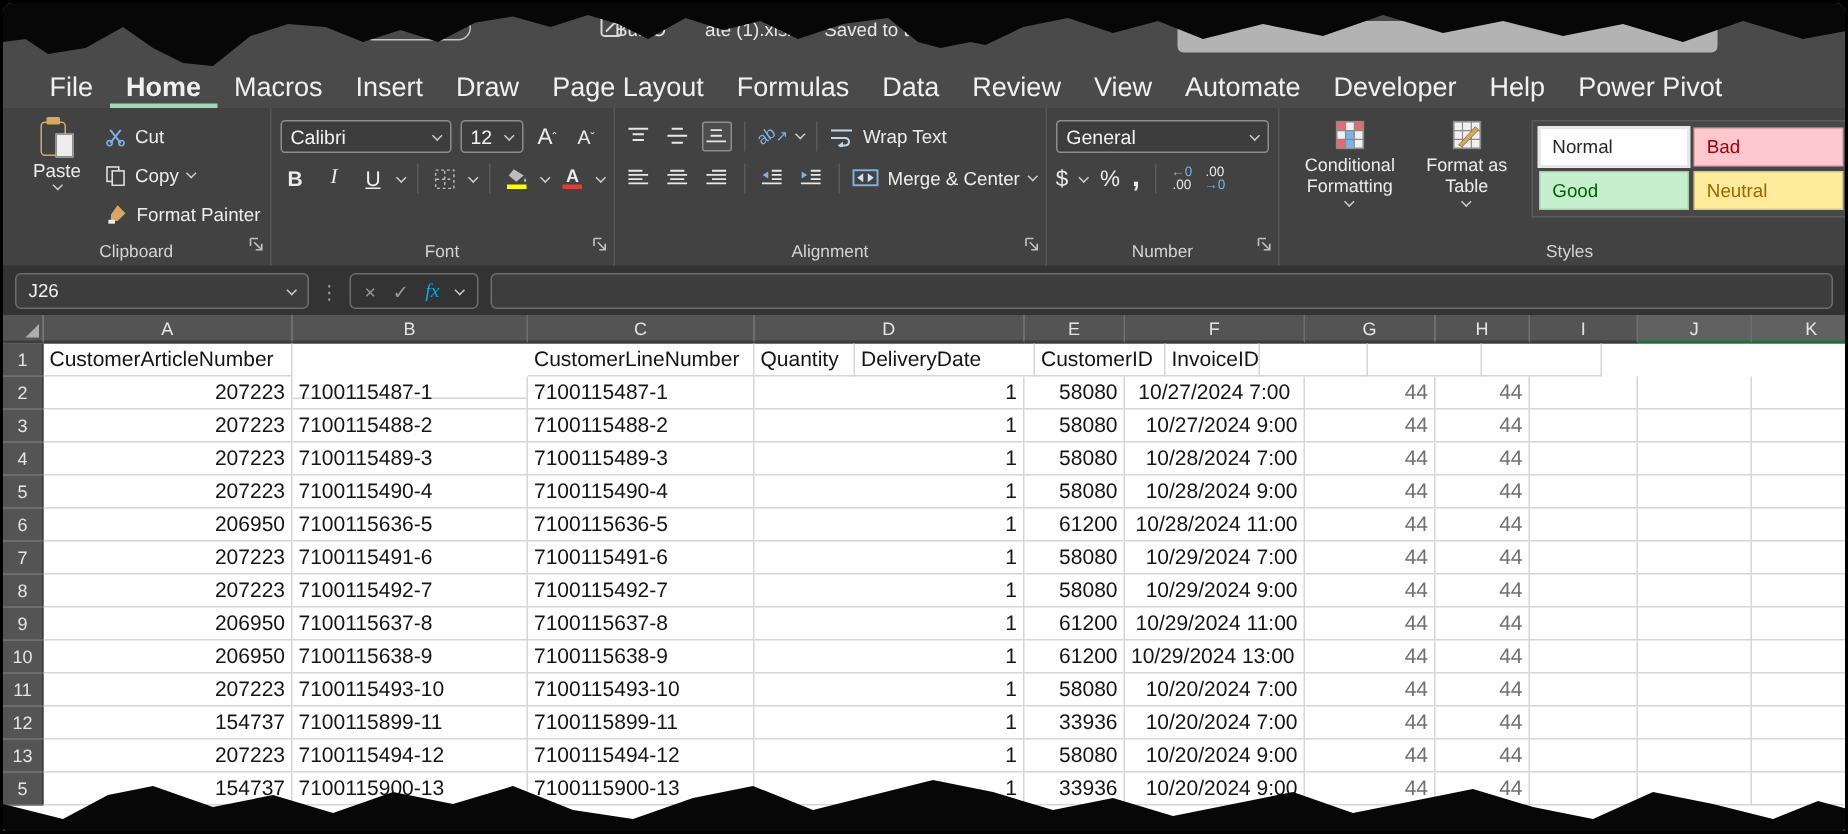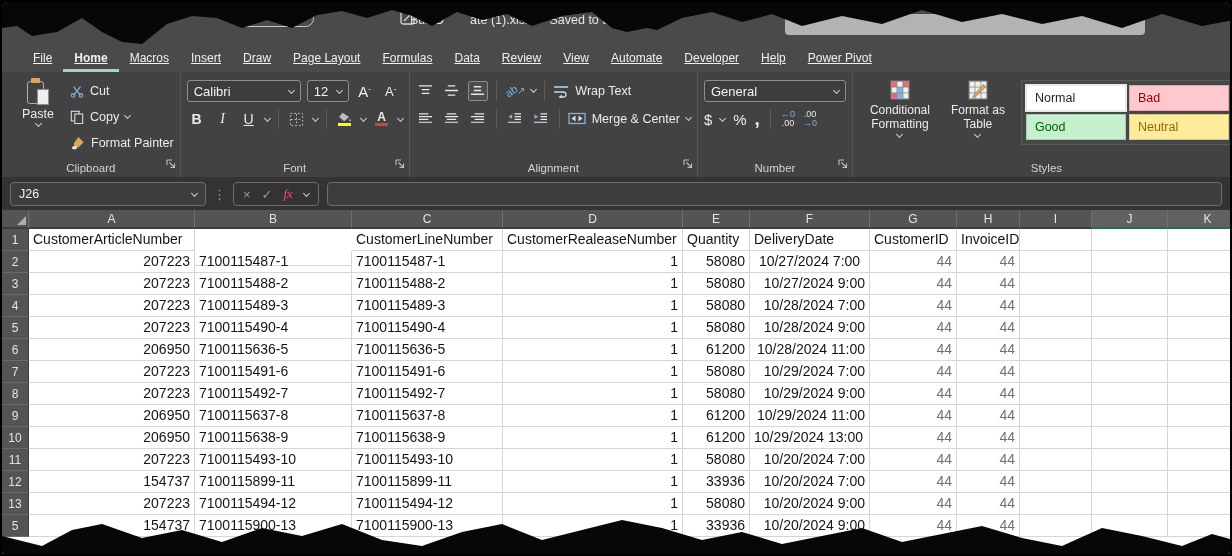--- a/index.html
+++ b/index.html
@@ -22,21 +22,21 @@
   
   .torn{position:absolute;left:0;width:1232px;background:#070707;z-index:50;pointer-events:none;}
   .torn-top{top:0;height:50px;
     clip-path:polygon(0 0,1232px 0,1232px 18px,1200px 24px,1160px 12px,1120px 26px,1080px 14px,1040px 22px,1000px 12px,960px 20px,920px 8px,880px 22px,840px 14px,800px 24px,770px 12px,740px 20px,710px 10px,680px 16px,655px 28px,645px 26px,625px 30px,610px 26px,590px 10px,560px 14px,530px 24px,505px 12px,480px 18px,455px 10px,430px 24px,410px 14px,390px 8px,365px 16px,340px 9px,315px 13px,290px 26px,265px 18px,240px 26px,215px 16px,190px 14px,165px 22px,140px 42px,120px 40px,100px 30px,80px 16px,55px 30px,30px 34px,15px 24px,0 26px);}
   .torn-bottom{top:516px;height:40px;
     clip-path:polygon(0 18px,40px 28px,70px 12px,100px 6px,140px 20px,180px 12px,220px 24px,260px 10px,300px 18px,340px 6px,380px 22px,420px 28px,460px 14px,500px 6px,540px 22px,580px 12px,620px 2px,660px 10px,700px 22px,740px 14px,780px 26px,820px 18px,860px 10px,900px 24px,940px 16px,980px 8px,1020px 20px,1060px 28px,1100px 10px,1140px 18px,1180px 28px,1210px 16px,1232px 22px,1232px 40px,0 40px);}
 
   
   .menubar{position:absolute;top:42px;left:0;right:0;height:28px;background:#4a4a4a;display:flex;align-items:stretch;
            padding-left:20px;z-index:11;}
-  .tab{display:flex;align-items:center;padding:0 11px;color:#f0f0f0;font-size:12px;cursor:default;text-decoration:underline;}
+  .tab{display:flex;align-items:center;padding:0 11px;color:#f0f0f0;font-size:18px;cursor:default;}
   .tab.active{font-weight:bold;box-shadow:inset 0 -3px 0 var(--tab-underline,#9fd9bc);}
 
   
   .ribbon{position:absolute;top:70px;left:0;right:0;height:106px;background:#424242;display:flex;z-index:11;
           border-bottom:1px solid #333;}
   .group{position:relative;border-right:1px solid #565656;padding:6px 6px 20px 6px;display:flex;align-items:flex-start;}
   .group-label{position:absolute;bottom:3px;left:0;right:0;text-align:center;font-size:11.5px;color:#d4d4d4;}
   .launcher{position:absolute;right:4px;bottom:4px;}
   .chev{display:inline-block;width:5px;height:5px;border-right:1.3px solid #cfcfcf;border-bottom:1.3px solid #cfcfcf;
         transform:rotate(45deg);margin-top:-2px;}
@@ -74,21 +74,21 @@
   .chip{display:flex;align-items:center;padding:0 8px;font-size:12.5px;border:1px solid rgba(0,0,0,.15);}
   .chip.sel{outline:2px solid #e8e8e8;outline-offset:-1px;}
 
   
   .fbar{position:absolute;top:176px;left:0;right:0;height:32px;background:#333333;display:flex;align-items:center;
         padding:0 8px;z-index:11;}
   .namebox{display:flex;align-items:center;justify-content:space-between;width:196px;height:24px;background:#3d3d3d;
            border:1px solid #6e6e6e;border-radius:4px;padding:0 8px;color:#f0f0f0;font-size:12.5px;}
   .fdots{color:#9a9a9a;margin:0 7px;font-size:13px;}
   .fbtns{display:flex;align-items:center;gap:11px;height:24px;border:1px solid #6e6e6e;border-radius:4px;padding:0 9px;}
-  .fx{font-style:italic;color:#ec4899;font-size:13px;font-family:"Liberation Serif",serif;}
+  .fx{font-style:italic;color:#0ea5e9;font-size:13px;font-family:"Liberation Serif",serif;}
   .gray{color:#9a9a9a;font-size:13px;}
   .finput{flex:1;height:24px;background:#3d3d3d;border:1px solid #6e6e6e;border-radius:4px;margin-left:8px;color:#f0f0f0;
           font-size:12.5px;padding:0 6px;}
 
   
   .sheet{position:absolute;top:208px;left:0;right:0;bottom:0;background:#ffffff;overflow:hidden;z-index:11;}
   .hdr-strip{display:flex;height:19px;}
   .corner{position:relative;width:27px;flex:none;background:#545454;border-right:1px solid #6e6e6e;border-bottom:2px solid #3c3c3c;}
   .corner:after{content:"";position:absolute;right:2px;bottom:2px;border-left:9px solid transparent;border-bottom:9px solid #aeaeae;}
   .col-h{flex:none;display:flex;align-items:center;justify-content:center;background:#545454;color:#e4e4e4;
@@ -409,21 +409,20 @@
           <div class="col-h sel" style="width: 76px;">J</div>
           <div class="col-h sel" style="width: 80px;">K</div>
         </div>
     </div>
     <div>
         <div class="grid-row">
           <div class="row-h">1</div>
           <div class="cell" style="width: 166px; text-align: left;">CustomerArticleNumber</div>
           <div class="cell" style="width: 157px; text-align: left; margin-top: 36px;">CustomerOrderNumber</div>
           <div class="cell" style="width: 151px; text-align: left;">CustomerLineNumber</div>
-          <div class="cell" style="width: 180px; text-align: left;">CustomerRealeaseNumber</div>
           <div class="cell" style="width: 67px; text-align: left;">Quantity</div>
           <div class="cell" style="width: 120px; text-align: left;">DeliveryDate</div>
           <div class="cell" style="width: 87px; text-align: left;">CustomerID</div>
           <div class="cell" style="width: 63px; text-align: left;">InvoiceID</div>
           <div class="cell" style="width: 72px; text-align: left;"></div>
           <div class="cell" style="width: 76px; text-align: left;"></div>
           <div class="cell" style="width: 80px; text-align: left;"></div>
         </div>
         <div class="grid-row">
           <div class="row-h">2</div>

